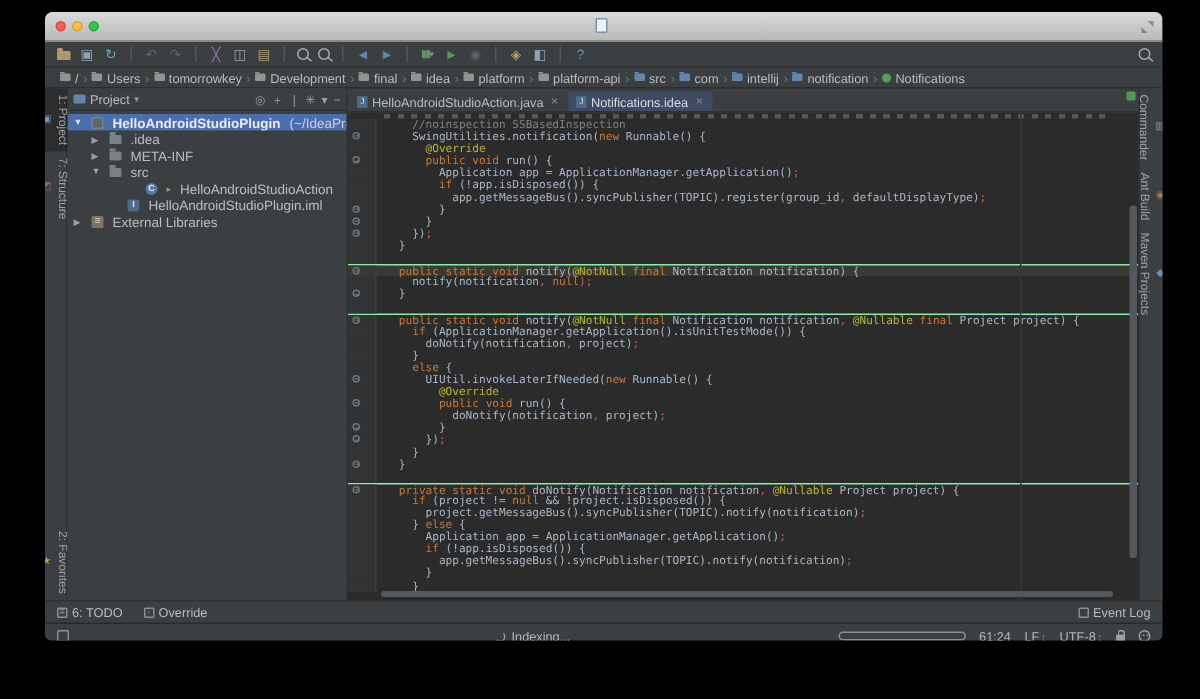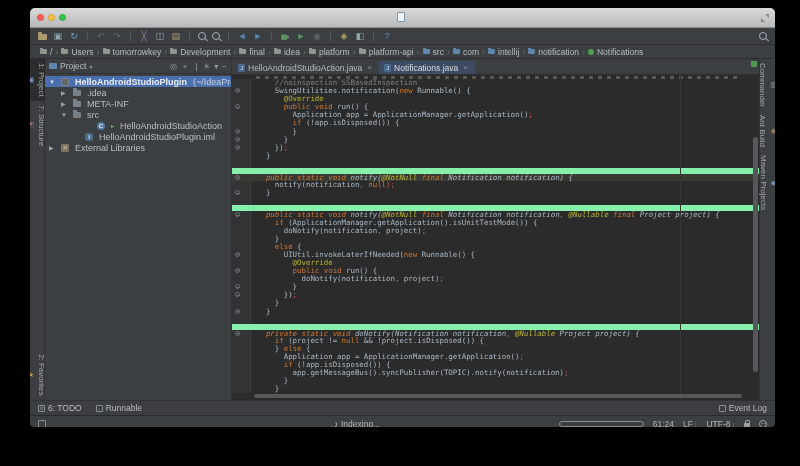--- a/index.html
+++ b/index.html
@@ -92,21 +92,21 @@
   .tab.active{background:#3d4b63;color:#d8dde2;}
   .tabx{color:#8a8f93;font-size:8px;margin-left:2px;}
   .ic-java{width:7px;height:8px;background:#4b6a8c;border-radius:1px;color:#dfe7ee;font-size:5.5px;line-height:8px;
            text-align:center;}
   .codearea{flex:1;position:relative;overflow:hidden;}
   .dashrow{height:3px;margin:1px 0 0 24px;width:640px;max-width:92%;
            background:repeating-linear-gradient(90deg,#7d7d72 0 4px,transparent 4px 9px);opacity:.55;}
   .cl{height:8.1px;display:flex;align-items:stretch;font-family:"DejaVu Sans Mono",monospace;
       font-size:7.4px;line-height:8.1px;white-space:pre;}
   .cl.hl{background:#3a3a33;}
-  .cl.sep{border-top:6px solid #86efac;height:7.1px;font-style:italic;}
+  .cl.sep{border-top:1px solid #86efac;height:7.1px;}
   .gut{flex:0 0 18px;background:#313335;border-right:1px solid #3a3c3e;position:relative;}
   .cl.hl .gut{background:#3a3a33;}
   .fold{position:absolute;left:3px;top:1px;width:5px;height:5px;border:1px solid #6e7477;border-radius:50%;
         box-sizing:border-box;}
   .fold::after{content:"";position:absolute;left:0.5px;top:1.3px;width:2.4px;height:1px;background:#6e7477;}
   .ctext{padding-left:6px;}
   .tok-d{color:#a9b7c6;}
   .tok-k{color:#cc7832;}
   .tok-c{color:#808080;margin-top:28px;}
   .tok-a{color:#bbb529;}
@@ -331,33 +331,34 @@
 
       <div class="editor">
         <div class="tabbar" id="tabbar">
             <span class="tab">
               <span class="ic-java">J</span>
               <span>HelloAndroidStudioAction.java</span>
               <span class="tabx">×</span>
             </span>
             <span class="tab active">
               <span class="ic-java">J</span>
-              <span>Notifications.java</span>
+              <span>Notifications.idea</span>
               <span class="tabx">×</span>
             </span>
           </div>
         <div class="codearea" id="codearea">
           <div class="dashrow"></div>
           <div class="marginline"></div>
             <div class="cl"><span class="gut"></span><span class="ctext"><span class="tok-c">    //noinspection SSBasedInspection</span></span></div>
             <div class="cl"><span class="gut"><span class="fold"></span></span><span class="ctext"><span class="tok-d">    SwingUtilities.notification(</span><span class="tok-k">new</span><span class="tok-d"> Runnable() {</span></span></div>
             <div class="cl"><span class="gut"></span><span class="ctext"><span class="tok-d">      </span><span class="tok-a">@Override</span></span></div>
             <div class="cl"><span class="gut"><span class="fold"></span></span><span class="ctext"><span class="tok-d">      </span><span class="tok-k">public void</span><span class="tok-d"> run() {</span></span></div>
             <div class="cl"><span class="gut"></span><span class="ctext"><span class="tok-d">        Application app = ApplicationManager.getApplication()</span><span class="tok-p">;</span></span></div>
             <div class="cl"><span class="gut"></span><span class="ctext"><span class="tok-d">        </span><span class="tok-k">if</span><span class="tok-d"> (!app.isDisposed()) {</span></span></div>
+            <div class="cl"><span class="gut"></span><span class="ctext"><span class="tok-d">          app.getMessageBus().syncPublisher(TOPIC).register(group_id</span><span class="tok-p">,</span><span class="tok-d"> defaultDisplayType)</span><span class="tok-p">;</span></span></div>
             <div class="cl"><span class="gut"><span class="fold"></span></span><span class="ctext"><span class="tok-d">        }</span></span></div>
             <div class="cl"><span class="gut"><span class="fold"></span></span><span class="ctext"><span class="tok-d">      }</span></span></div>
             <div class="cl"><span class="gut"><span class="fold"></span></span><span class="ctext"><span class="tok-d">    })</span><span class="tok-p">;</span></span></div>
             <div class="cl"><span class="gut"></span><span class="ctext"><span class="tok-d">  }</span></span></div>
             <div class="cl"><span class="gut"></span><span class="ctext"><span class="tok-d"></span></span></div>
             <div class="cl hl sep"><span class="gut"><span class="fold"></span></span><span class="ctext"><span class="tok-d">  </span><span class="tok-k">public static void</span><span class="tok-d"> notify(</span><span class="tok-a">@NotNull</span><span class="tok-d"> </span><span class="tok-k">final</span><span class="tok-d"> Notification notification) {</span></span></div>
             <div class="cl"><span class="gut"></span><span class="ctext"><span class="tok-d">    notify(notification</span><span class="tok-p">,</span><span class="tok-d"> </span><span class="tok-k">null</span><span class="tok-p">);</span></span></div>
             <div class="cl"><span class="gut"><span class="fold"></span></span><span class="ctext"><span class="tok-d">  }</span></span></div>
             <div class="cl"><span class="gut"></span><span class="ctext"><span class="tok-d"></span></span></div>
             <div class="cl sep"><span class="gut"><span class="fold"></span></span><span class="ctext"><span class="tok-d">  </span><span class="tok-k">public static void</span><span class="tok-d"> notify(</span><span class="tok-a">@NotNull</span><span class="tok-d"> </span><span class="tok-k">final</span><span class="tok-d"> Notification notification</span><span class="tok-p">,</span><span class="tok-d"> </span><span class="tok-a">@Nullable</span><span class="tok-d"> </span><span class="tok-k">final</span><span class="tok-d"> Project project) {</span></span></div>
@@ -369,20 +370,21 @@
             <div class="cl"><span class="gut"></span><span class="ctext"><span class="tok-d">        </span><span class="tok-a">@Override</span></span></div>
             <div class="cl"><span class="gut"><span class="fold"></span></span><span class="ctext"><span class="tok-d">        </span><span class="tok-k">public void</span><span class="tok-d"> run() {</span></span></div>
             <div class="cl"><span class="gut"></span><span class="ctext"><span class="tok-d">          doNotify(notification</span><span class="tok-p">,</span><span class="tok-d"> project)</span><span class="tok-p">;</span></span></div>
             <div class="cl"><span class="gut"><span class="fold"></span></span><span class="ctext"><span class="tok-d">        }</span></span></div>
             <div class="cl"><span class="gut"><span class="fold"></span></span><span class="ctext"><span class="tok-d">      })</span><span class="tok-p">;</span></span></div>
             <div class="cl"><span class="gut"></span><span class="ctext"><span class="tok-d">    }</span></span></div>
             <div class="cl"><span class="gut"><span class="fold"></span></span><span class="ctext"><span class="tok-d">  }</span></span></div>
             <div class="cl"><span class="gut"></span><span class="ctext"><span class="tok-d"></span></span></div>
             <div class="cl sep"><span class="gut"><span class="fold"></span></span><span class="ctext"><span class="tok-d">  </span><span class="tok-k">private static void</span><span class="tok-d"> doNotify(Notification notification</span><span class="tok-p">,</span><span class="tok-d"> </span><span class="tok-a">@Nullable</span><span class="tok-d"> Project project) {</span></span></div>
             <div class="cl"><span class="gut"></span><span class="ctext"><span class="tok-d">    </span><span class="tok-k">if</span><span class="tok-d"> (project != </span><span class="tok-k">null</span><span class="tok-d"> &amp;&amp; !project.isDisposed()) {</span></span></div>
+            <div class="cl"><span class="gut"></span><span class="ctext"><span class="tok-d">      project.getMessageBus().syncPublisher(TOPIC).notify(notification)</span><span class="tok-p">;</span></span></div>
             <div class="cl"><span class="gut"></span><span class="ctext"><span class="tok-d">    } </span><span class="tok-k">else</span><span class="tok-d"> {</span></span></div>
             <div class="cl"><span class="gut"></span><span class="ctext"><span class="tok-d">      Application app = ApplicationManager.getApplication()</span><span class="tok-p">;</span></span></div>
             <div class="cl"><span class="gut"></span><span class="ctext"><span class="tok-d">      </span><span class="tok-k">if</span><span class="tok-d"> (!app.isDisposed()) {</span></span></div>
             <div class="cl"><span class="gut"></span><span class="ctext"><span class="tok-d">        app.getMessageBus().syncPublisher(TOPIC).notify(notification)</span><span class="tok-p">;</span></span></div>
             <div class="cl"><span class="gut"></span><span class="ctext"><span class="tok-d">      }</span></span></div>
             <div class="cl"><span class="gut"></span><span class="ctext"><span class="tok-d">    }</span></span></div>
           </div>
         <span class="inspect"></span>
         <span class="vscroll"></span>
         <span class="hscroll"></span>
@@ -404,21 +406,21 @@
         </div>
     </div>
 
     <div class="bottombar" id="bottombar">
         <span class="bbitem">
           <span class="bbico">≣</span>
           <span>6: TODO</span>
         </span>
         <span class="bbitem">
           <span class="bbico">›</span>
-          <span>Runnable</span>
+          <span>Override</span>
         </span>
         <span class="bbright">
           <span class="bbitem">
             <span class="bbico"></span>
             <span>Event Log</span>
           </span>
         </span>
       </div>
 
     <div class="statusbar">

